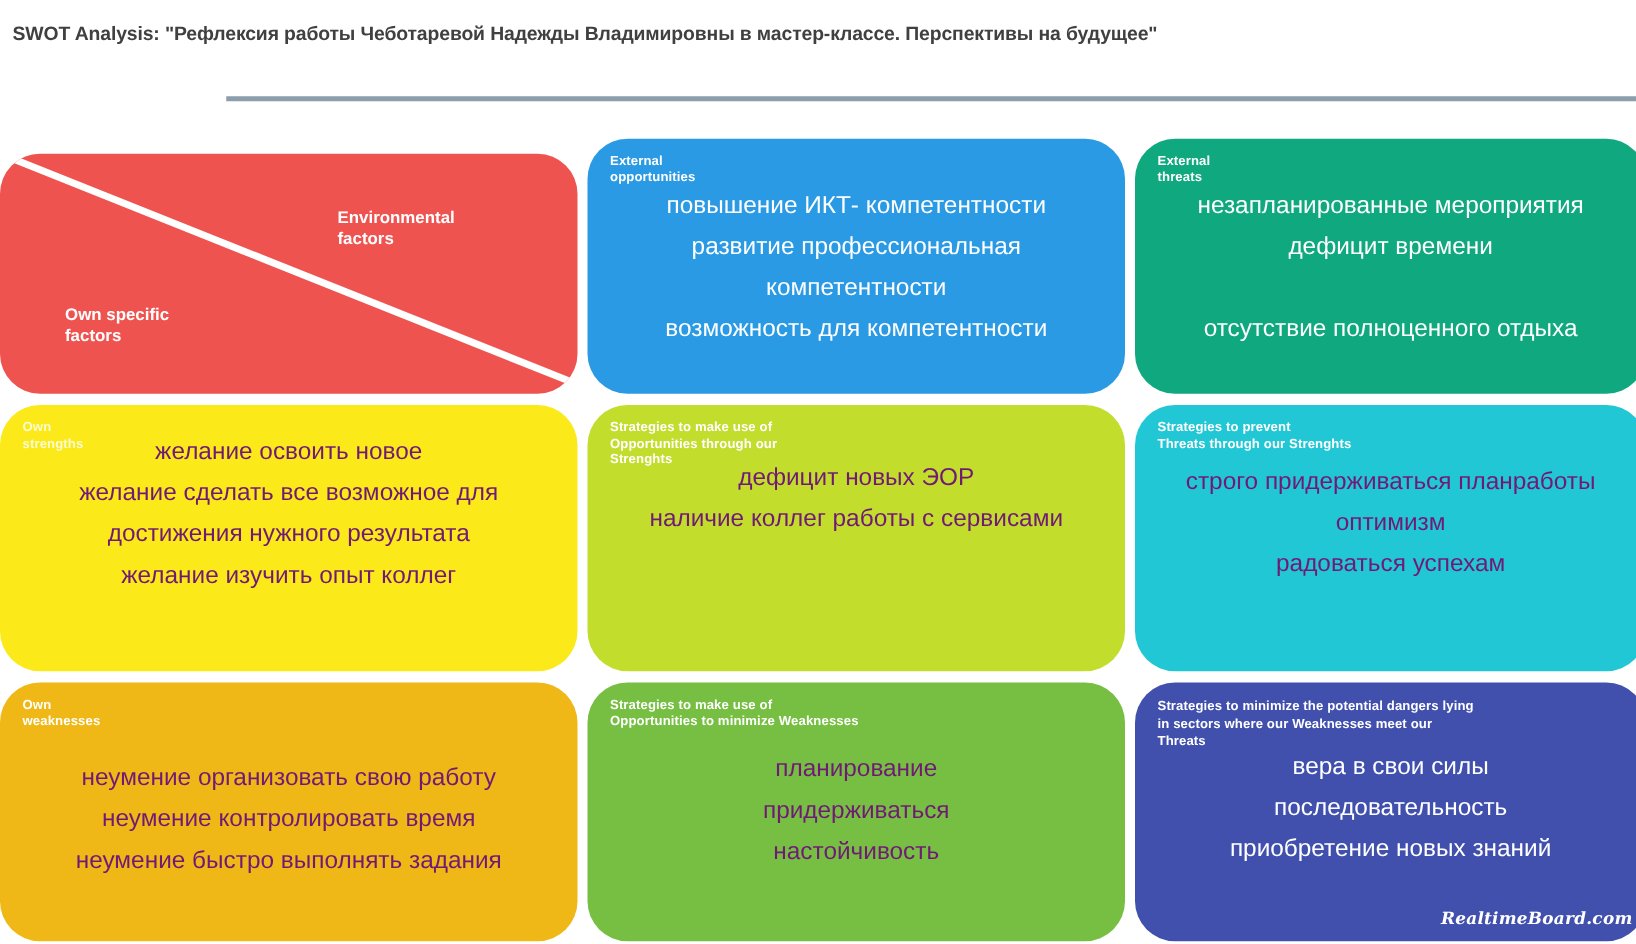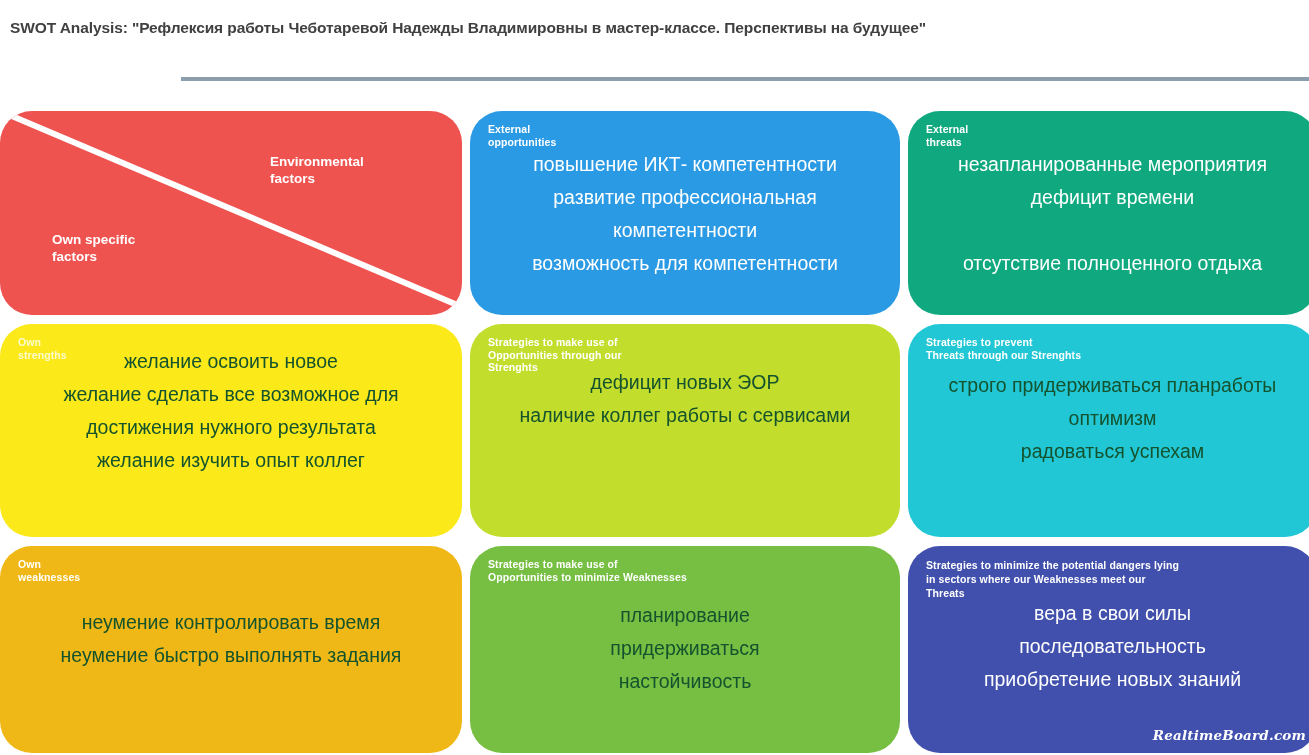--- a/index.html
+++ b/index.html
@@ -80,26 +80,26 @@
     position: absolute;
     left: 0;
     right: 0;
     text-align: center;
   }
   .line {
     font-size: 19.5px;
     line-height: 33px;
     white-space: nowrap;
   }
-  .line.dark  { color: #14532d; }
+  .line.dark  { color: #701a75; }
   .line.white { color: #ffffff; }
   .line.spacer { height: 33px; }
 
   
-  #cell-head-left { background: #ef5350; }
+  #cell-head-left { background: #ef5350; margin-top: 12px; }
   .diag {
     position: absolute;
     left: 0; top: 0;
     width: 100%; height: 100%;
   }
   .lbl-env {
     position: absolute;
     left: 270px;
     top: 42px;
     font-size: 13.5px;
@@ -226,20 +226,21 @@
       <div class="line dark">строго придерживаться планработы</div>
       <div class="line dark">оптимизм</div>
       <div class="line dark">радоваться успехам</div>
     </div>
   </div>
 
   <div class="cell" id="cell-weaknesses">
     <div class="corner-label light">Own
 weaknesses</div>
     <div class="lines">
+      <div class="line dark">неумение организовать свою работу</div>
       <div class="line dark">неумение контролировать время</div>
       <div class="line dark">неумение быстро выполнять задания</div>
     </div>
   </div>
 
   <div class="cell" id="cell-wo">
     <div class="corner-label light">Strategies to make use of
 Opportunities to minimize Weaknesses</div>
     <div class="lines">
       <div class="line dark">планирование</div>

